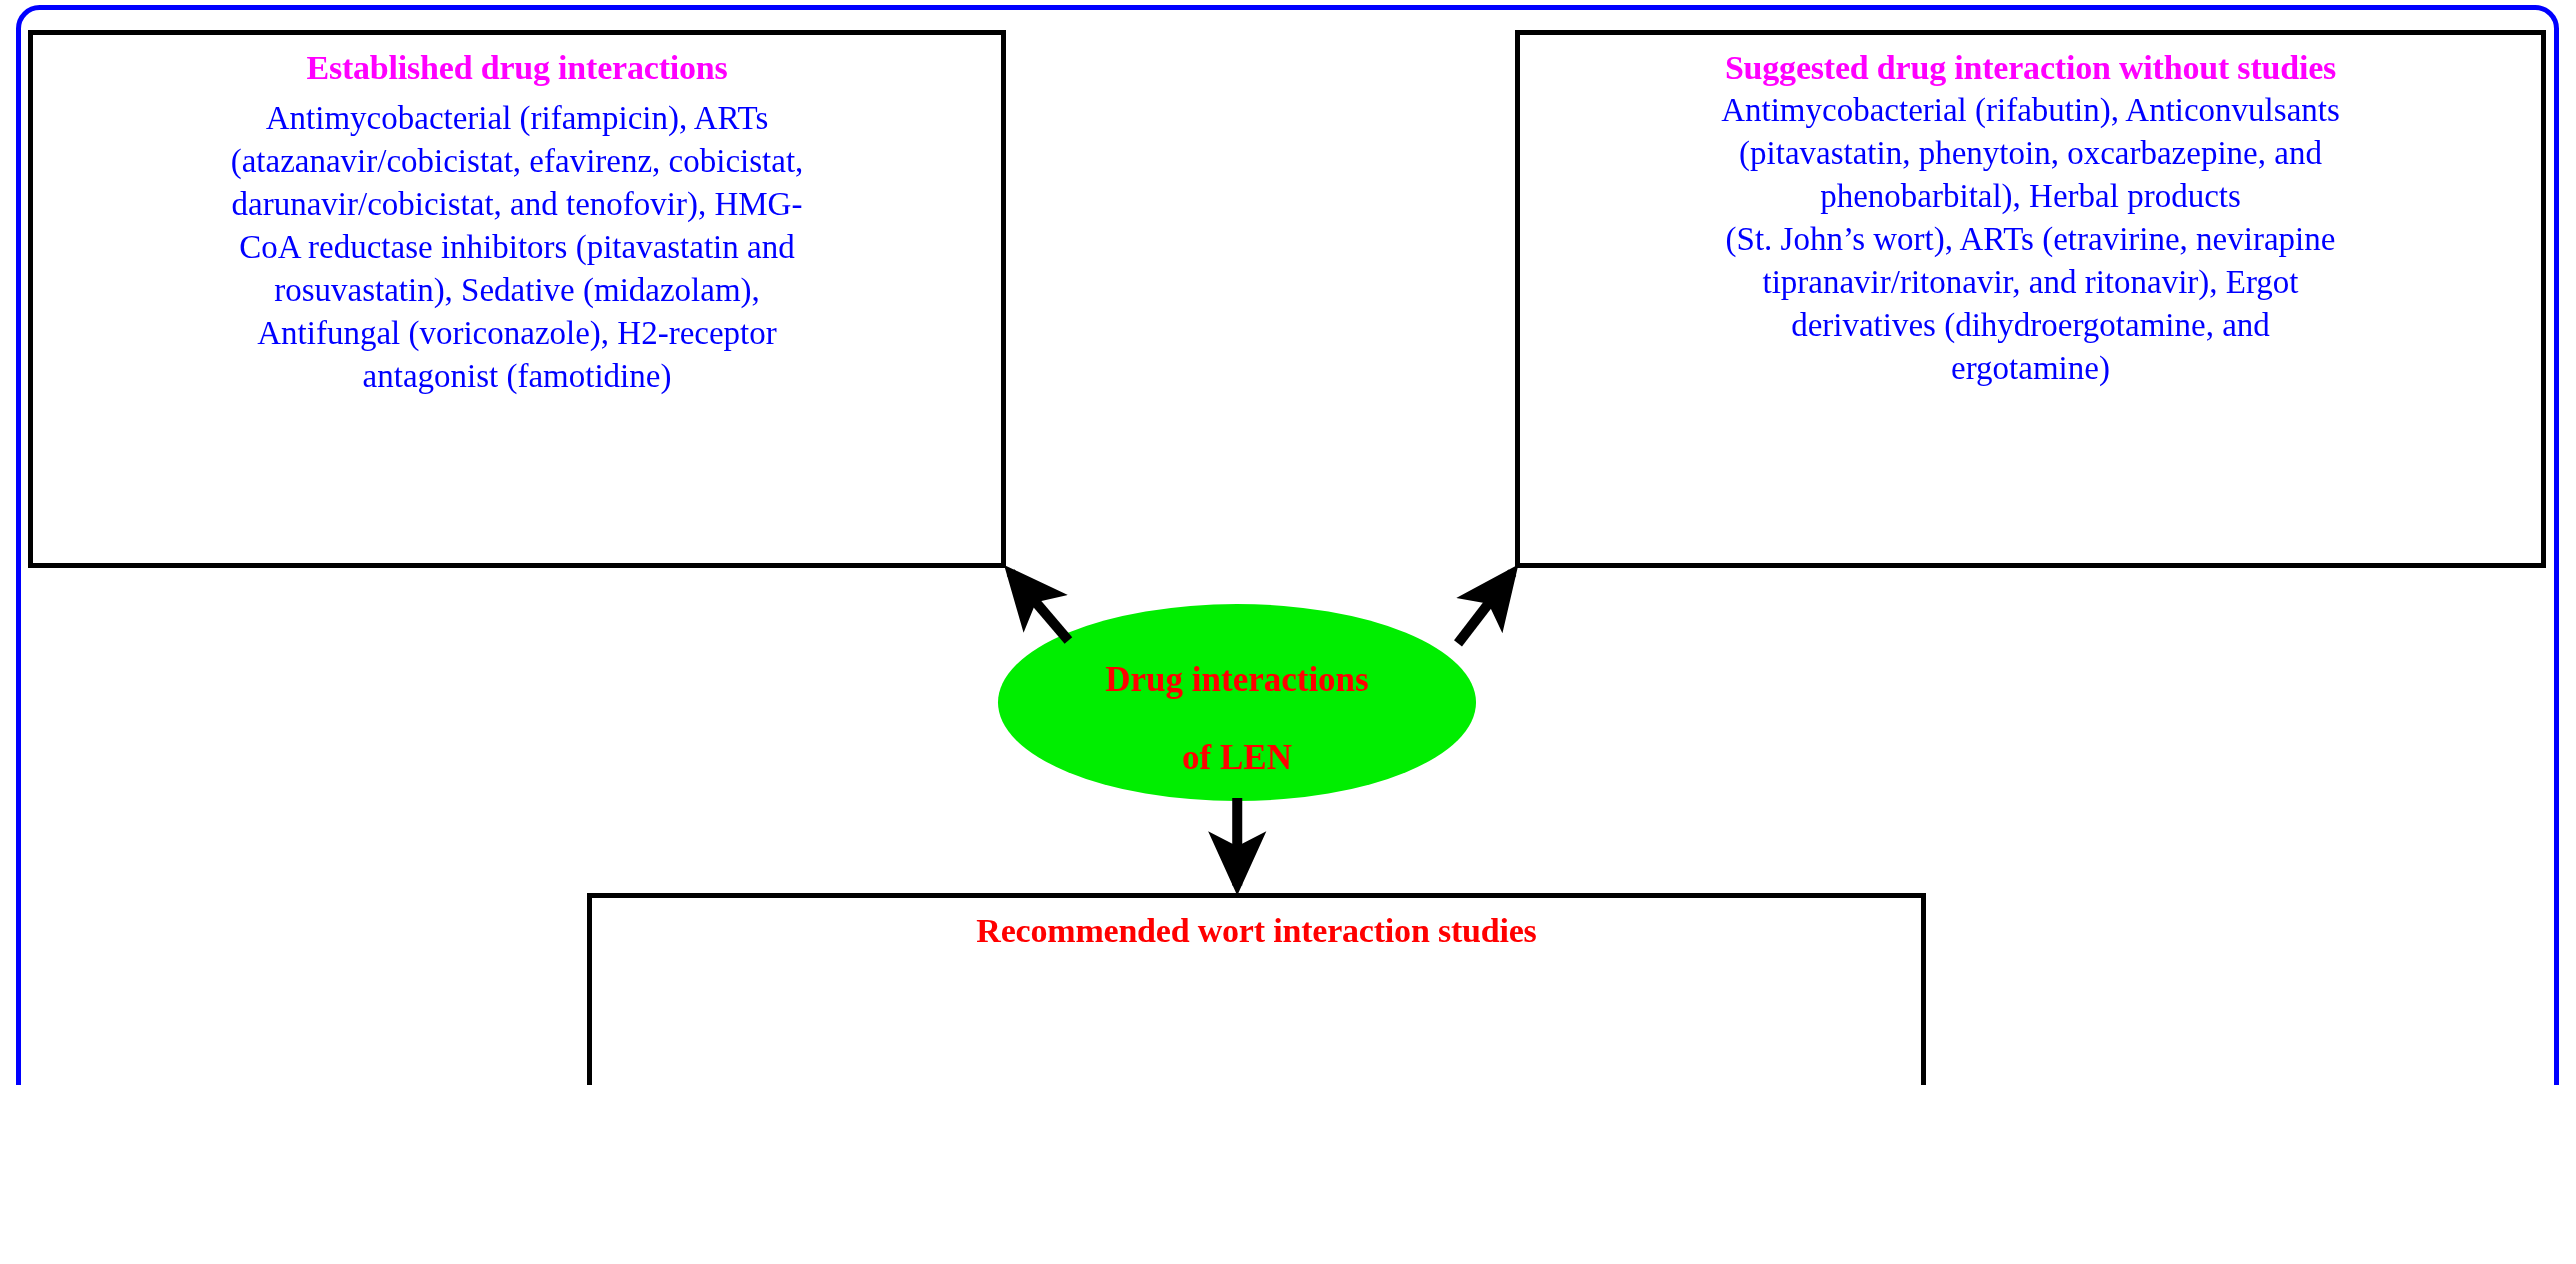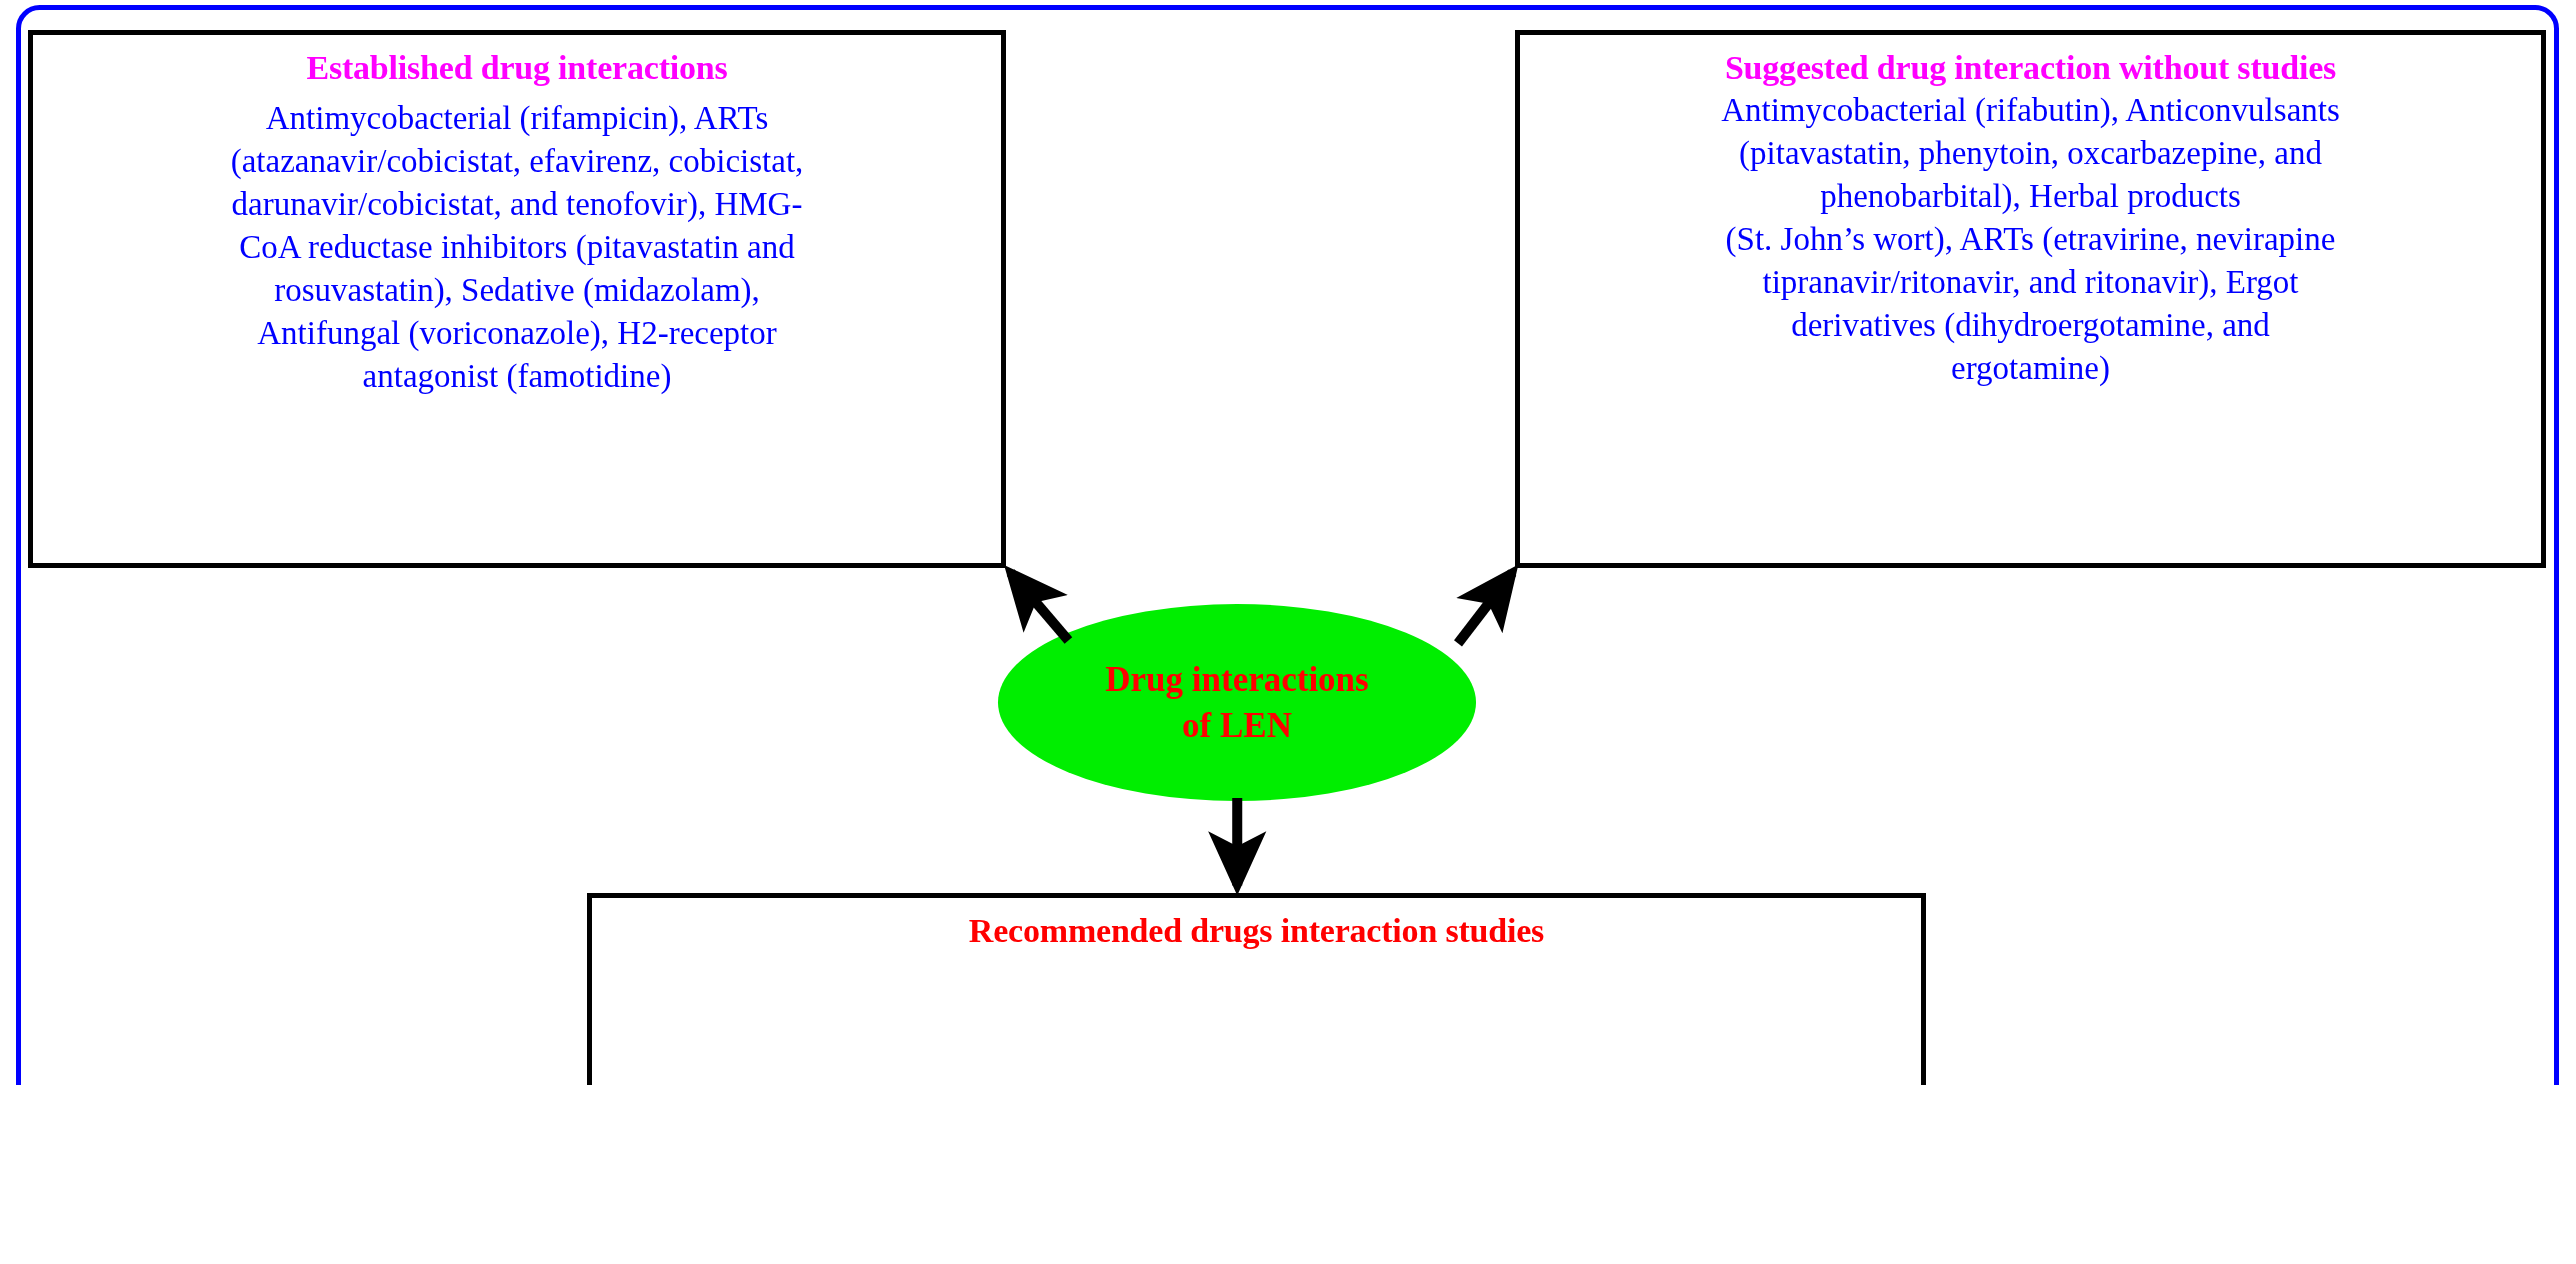--- a/index.html
+++ b/index.html
@@ -81,20 +81,21 @@
     align-items: center;
     justify-content: center;
     text-align: center;
   }
   #center-ellipse .ellipse-line {
     color: #FF0000;
     font-weight: bold;
     font-size: 35px;
     line-height: 1.30;
     white-space: nowrap;
+    margin-top: 32px;
   }
 
   
   #arrow-layer {
     position: absolute;
     left: 0;
     top: 0;
     width: 2576px;
     height: 1265px;
     pointer-events: none;
@@ -123,21 +124,21 @@
     <div class="box-body">Antimycobacterial (rifabutin), Anticonvulsants
 (pitavastatin, phenytoin, oxcarbazepine, and
 phenobarbital), Herbal products
 (St. John’s wort), ARTs (etravirine, nevirapine
 tipranavir/ritonavir, and ritonavir), Ergot
 derivatives (dihydroergotamine, and
 ergotamine)</div>
   </div>
 
   <div class="node-box" id="box-recommended">
-    <div class="box-title title-red">Recommended drugs interaction studies</div>
+    <div class="box-title title-red">Recommended wort interaction studies</div>
   </div>
 
   <div id="center-ellipse">
     <div class="ellipse-line">Drug interactions</div>
     <div class="ellipse-line">of LEN</div>
   </div>
 
   <svg id="arrow-layer" viewBox="0 0 4364 2143" xmlns="http://www.w3.org/2000/svg">
     <defs>
       <marker id="head" markerWidth="7" markerHeight="7" refX="5.4" refY="3.2" orient="auto" markerUnits="strokeWidth">

